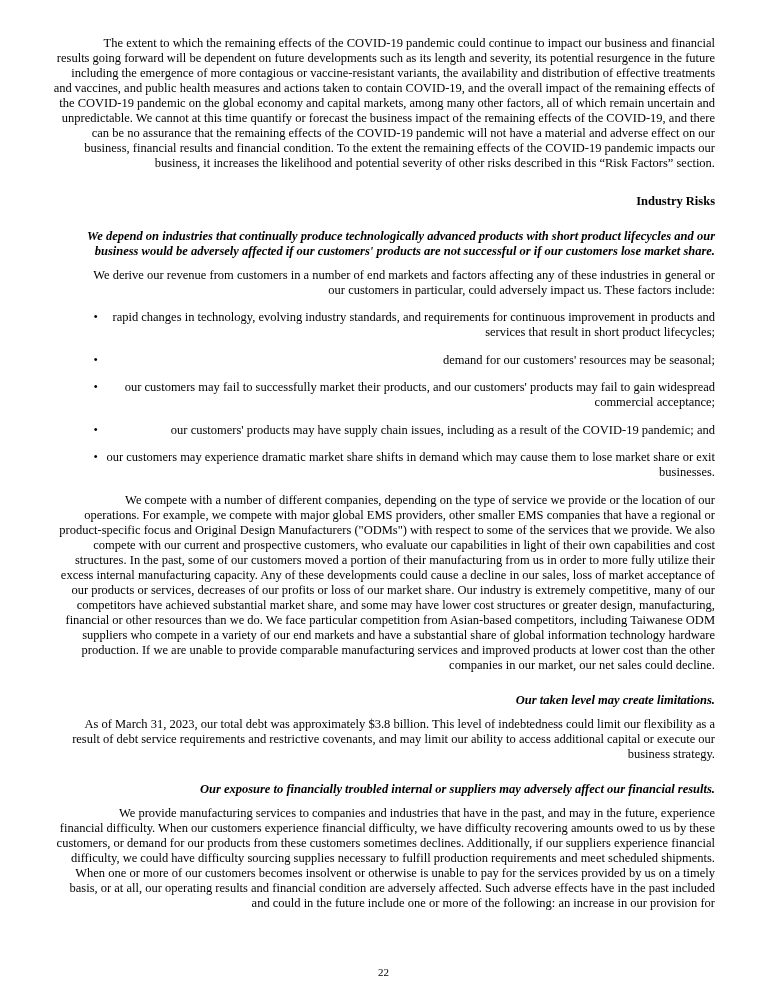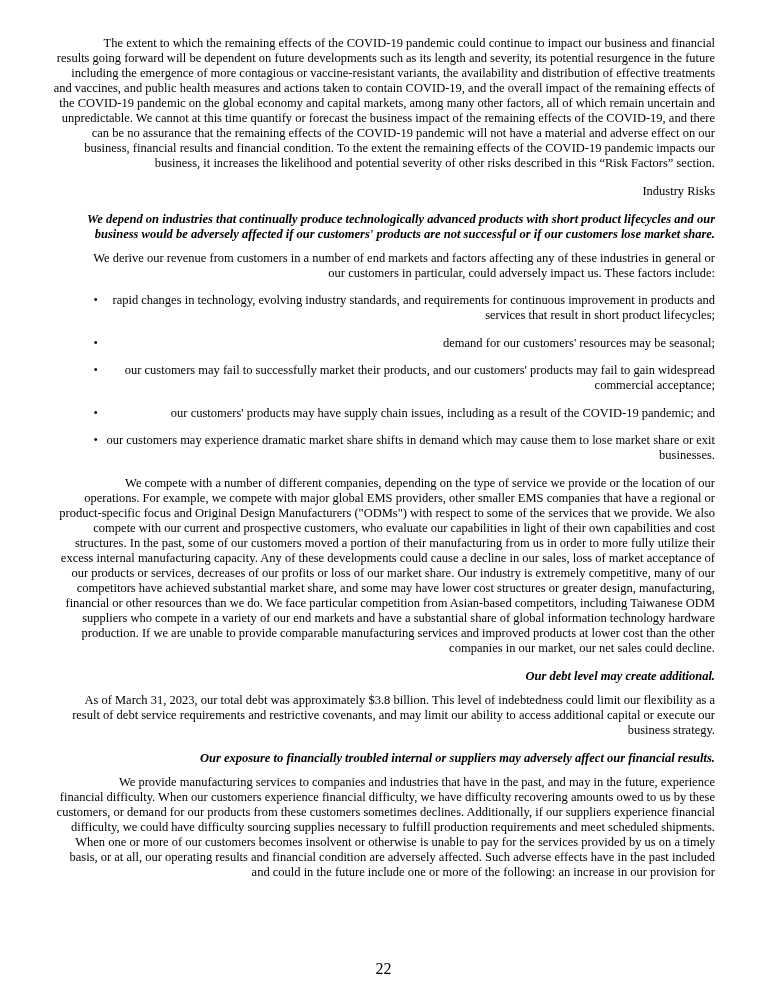--- a/index.html
+++ b/index.html
@@ -25,28 +25,28 @@
   .body-para, .risk-statement, .section-heading, .bullet-list {
     font-size: 12.5px;
     line-height: 15px;
     margin: 0 0 9px 0;
     text-align: right;
   }
   .body-para {
     text-indent: 26px;
   }
   .section-heading {
-    font-weight: normal;
-    margin-top: 4px;
+    font-weight: bold;
+    margin-top: 14px;
     margin-bottom: 9px;
   }
   .risk-statement {
     font-weight: bold;
     font-style: italic;
-    margin-top: 4px;
+    margin-top: 11px;
     margin-bottom: 9px;
     font-family: Liberation Serif, serif;
   }
   .bullet-list {
     list-style: none;
     margin: 3px 0 0 0;
     padding: 0 0 0 28px;
   }
   .bullet-item {
     display: flex;
@@ -55,21 +55,21 @@
   .bullet-mark {
     width: 18px;
     flex-shrink: 0;
   }
   .bullet-text {
     flex: 1;
   }
   .page-number {
     margin-top: auto;
     text-align: center;
-    font-size: 16px;
+    font-size: 11px;
     padding-bottom: 4px;
   }
 </style>
 </head>
 <body>
 
 <div class="page">
 
   <p class="body-para">The extent to which the remaining effects of the COVID-19 pandemic could continue to impact our business and financial results going forward will be dependent on future developments such as its length and severity, its potential resurgence in the future including the emergence of more contagious or vaccine-resistant variants, the availability and distribution of effective treatments and vaccines, and public health measures and actions taken to contain COVID-19, and the overall impact of the remaining effects of the COVID-19 pandemic on the global economy and capital markets, among many other factors, all of which remain uncertain and unpredictable. We cannot at this time quantify or forecast the business impact of the remaining effects of the COVID-19, and there can be no assurance that the remaining effects of the COVID-19 pandemic will not have a material and adverse effect on our business, financial results and financial condition. To the extent the remaining effects of the COVID-19 pandemic impacts our business, it increases the likelihood and potential severity of other risks described in this “Risk Factors” section.</p>
 
@@ -99,21 +99,21 @@
     <li class="bullet-item">
       <span class="bullet-mark">•</span>
       <span class="bullet-text">our customers may experience dramatic market share shifts in demand which may cause them to lose market share or exit businesses.</span>
     </li>
   </ul>
 
 
   <p class="body-para">We compete with a number of different companies, depending on the type of service we provide or the location of our operations. For example, we compete with major global EMS providers, other smaller EMS companies that have a regional or product-specific focus and Original Design Manufacturers ("ODMs") with respect to some of the services that we provide. We also compete with our current and prospective customers, who evaluate our capabilities in light of their own capabilities and cost structures. In the past, some of our customers moved a portion of their manufacturing from us in order to more fully utilize their excess internal manufacturing capacity. Any of these developments could cause a decline in our sales, loss of market acceptance of our products or services, decreases of our profits or loss of our market share. Our industry is extremely competitive, many of our competitors have achieved substantial market share, and some may have lower cost structures or greater design, manufacturing, financial or other resources than we do. We face particular competition from Asian-based competitors, including Taiwanese ODM suppliers who compete in a variety of our end markets and have a substantial share of global information technology hardware production. If we are unable to provide comparable manufacturing services and improved products at lower cost than the other companies in our market, our net sales could decline.</p>
 
 
-  <p class="risk-statement">Our debt level may create additional.</p>
+  <p class="risk-statement">Our taken level may create limitations.</p>
 
   <p class="body-para">As of March 31, 2023, our total debt was approximately $3.8 billion. This level of indebtedness could limit our flexibility as a result of debt service requirements and restrictive covenants, and may limit our ability to access additional capital or execute our business strategy.</p>
 
   <p class="risk-statement">Our exposure to financially troubled internal or suppliers may adversely affect our financial results.</p>
 
   <p class="body-para">We provide manufacturing services to companies and industries that have in the past, and may in the future, experience financial difficulty. When our customers experience financial difficulty, we have difficulty recovering amounts owed to us by these customers, or demand for our products from these customers sometimes declines. Additionally, if our suppliers experience financial difficulty, we could have difficulty sourcing supplies necessary to fulfill production requirements and meet scheduled shipments. When one or more of our customers becomes insolvent or otherwise is unable to pay for the services provided by us on a timely basis, or at all, our operating results and financial condition are adversely affected. Such adverse effects have in the past included and could in the future include one or more of the following: an increase in our provision for</p>
 
   <div class="page-number">22</div>
 
 </div>

